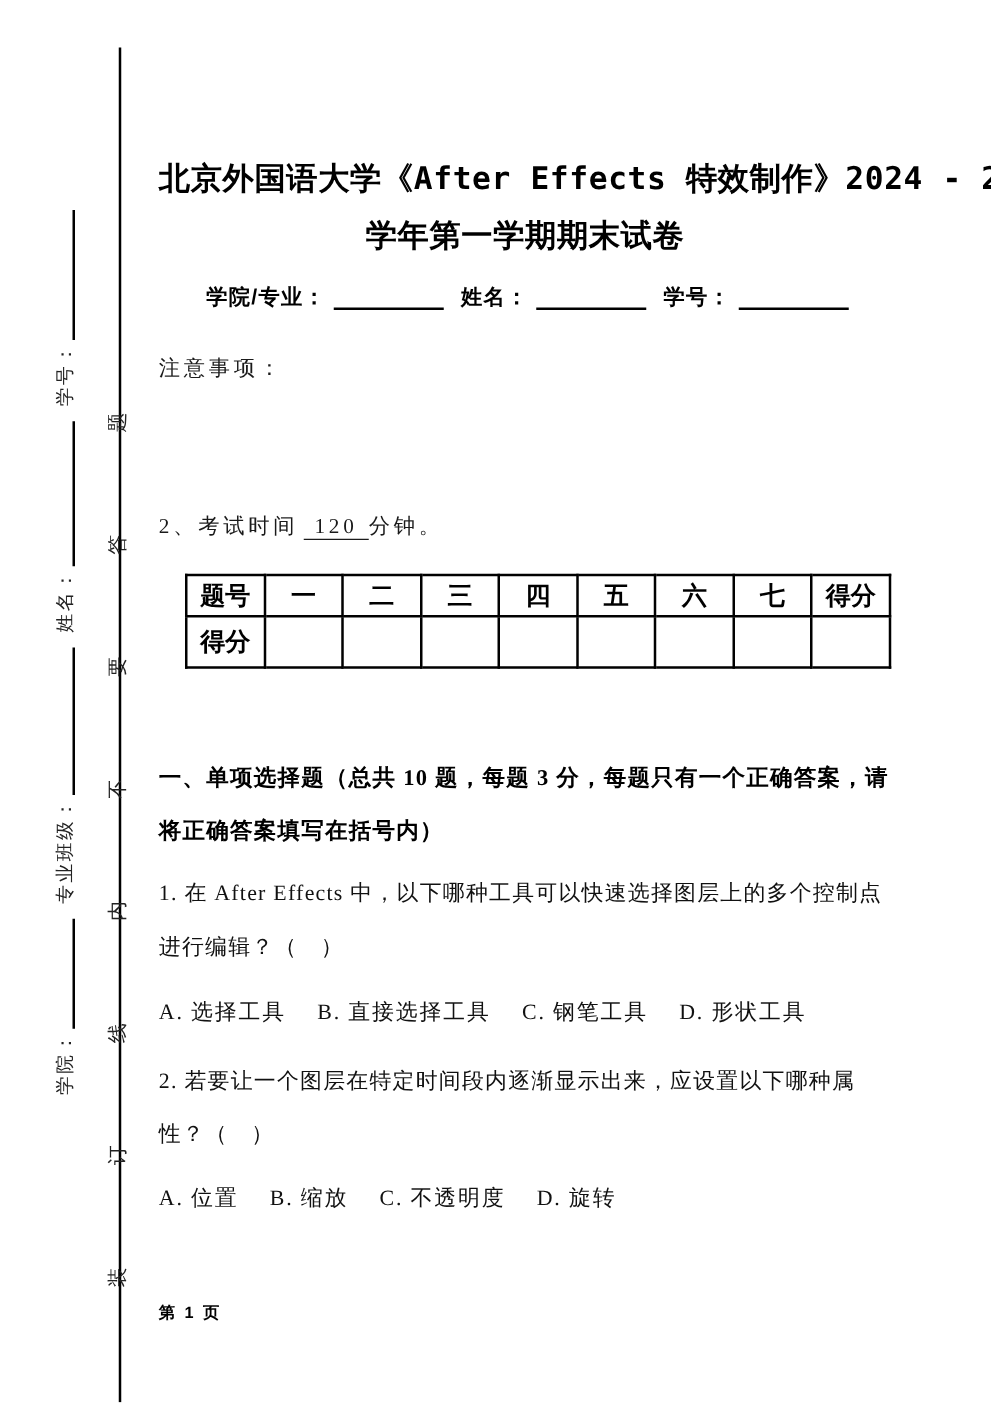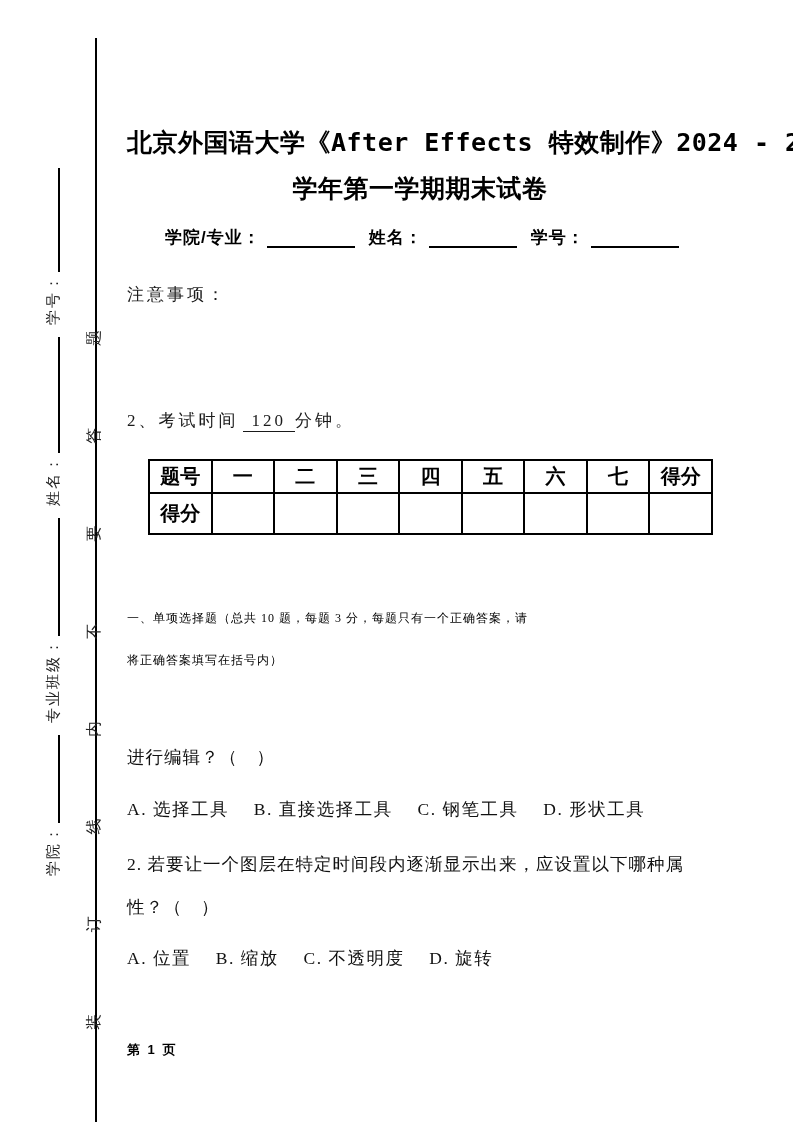--- a/index.html
+++ b/index.html
@@ -122,22 +122,22 @@
     vertical-align: middle;
     padding: 0;
   }
   .score-table tr.r1 td { height: 31px; font-weight: bold; }
   .score-table tr.r2 td { height: 39px; }
   .score-table tr.r3 td { height: 51px; }
   .score-table td.rowlab { font-weight: bold; }
 
   .hei-bold {
     font-family: "Liberation Serif", serif;
-    font-weight: normal;
-    font-size: 12px;
+    font-weight: bold;
+    font-size: 18px;
     color: #000;
     letter-spacing: 1px;
   }
   .qtext {
     font-family: "Liberation Serif", serif;
     font-size: 17.5px;
     color: #111;
     letter-spacing: 1px;
   }
   .opts {
@@ -223,20 +223,21 @@
       <td></td>
       <td></td>
       <td></td>
     </tr>
   </tbody>
     </table>
 
   <div class="abs hei-bold" style="left:127px; top:610px;">一、单项选择题（总共 10 题，每题 3 分，每题只有一个正确答案，请</div>
   <div class="abs hei-bold" style="left:127px; top:652px;">将正确答案填写在括号内）</div>
 
+  <div class="abs qtext" style="left:127px; top:702px;">1. 在 After Effects 中，以下哪种工具可以快速选择图层上的多个控制点</div>
   <div class="abs qtext" style="left:127px; top:745px;">进行编辑？（　）</div>
   <div class="abs opts" style="left:127px; top:797px;">A. 选择工具　 B. 直接选择工具　 C. 钢笔工具　 D. 形状工具</div>
 
   <div class="abs qtext" style="left:127px; top:852px;">2. 若要让一个图层在特定时间段内逐渐显示出来，应设置以下哪种属</div>
   <div class="abs qtext" style="left:127px; top:895px;">性？（　）</div>
   <div class="abs opts" style="left:127px; top:946px;">A. 位置　 B. 缩放　 C. 不透明度　 D. 旋转</div>
 
   <div class="abs footer">第 1 页</div>
 
 </div>

